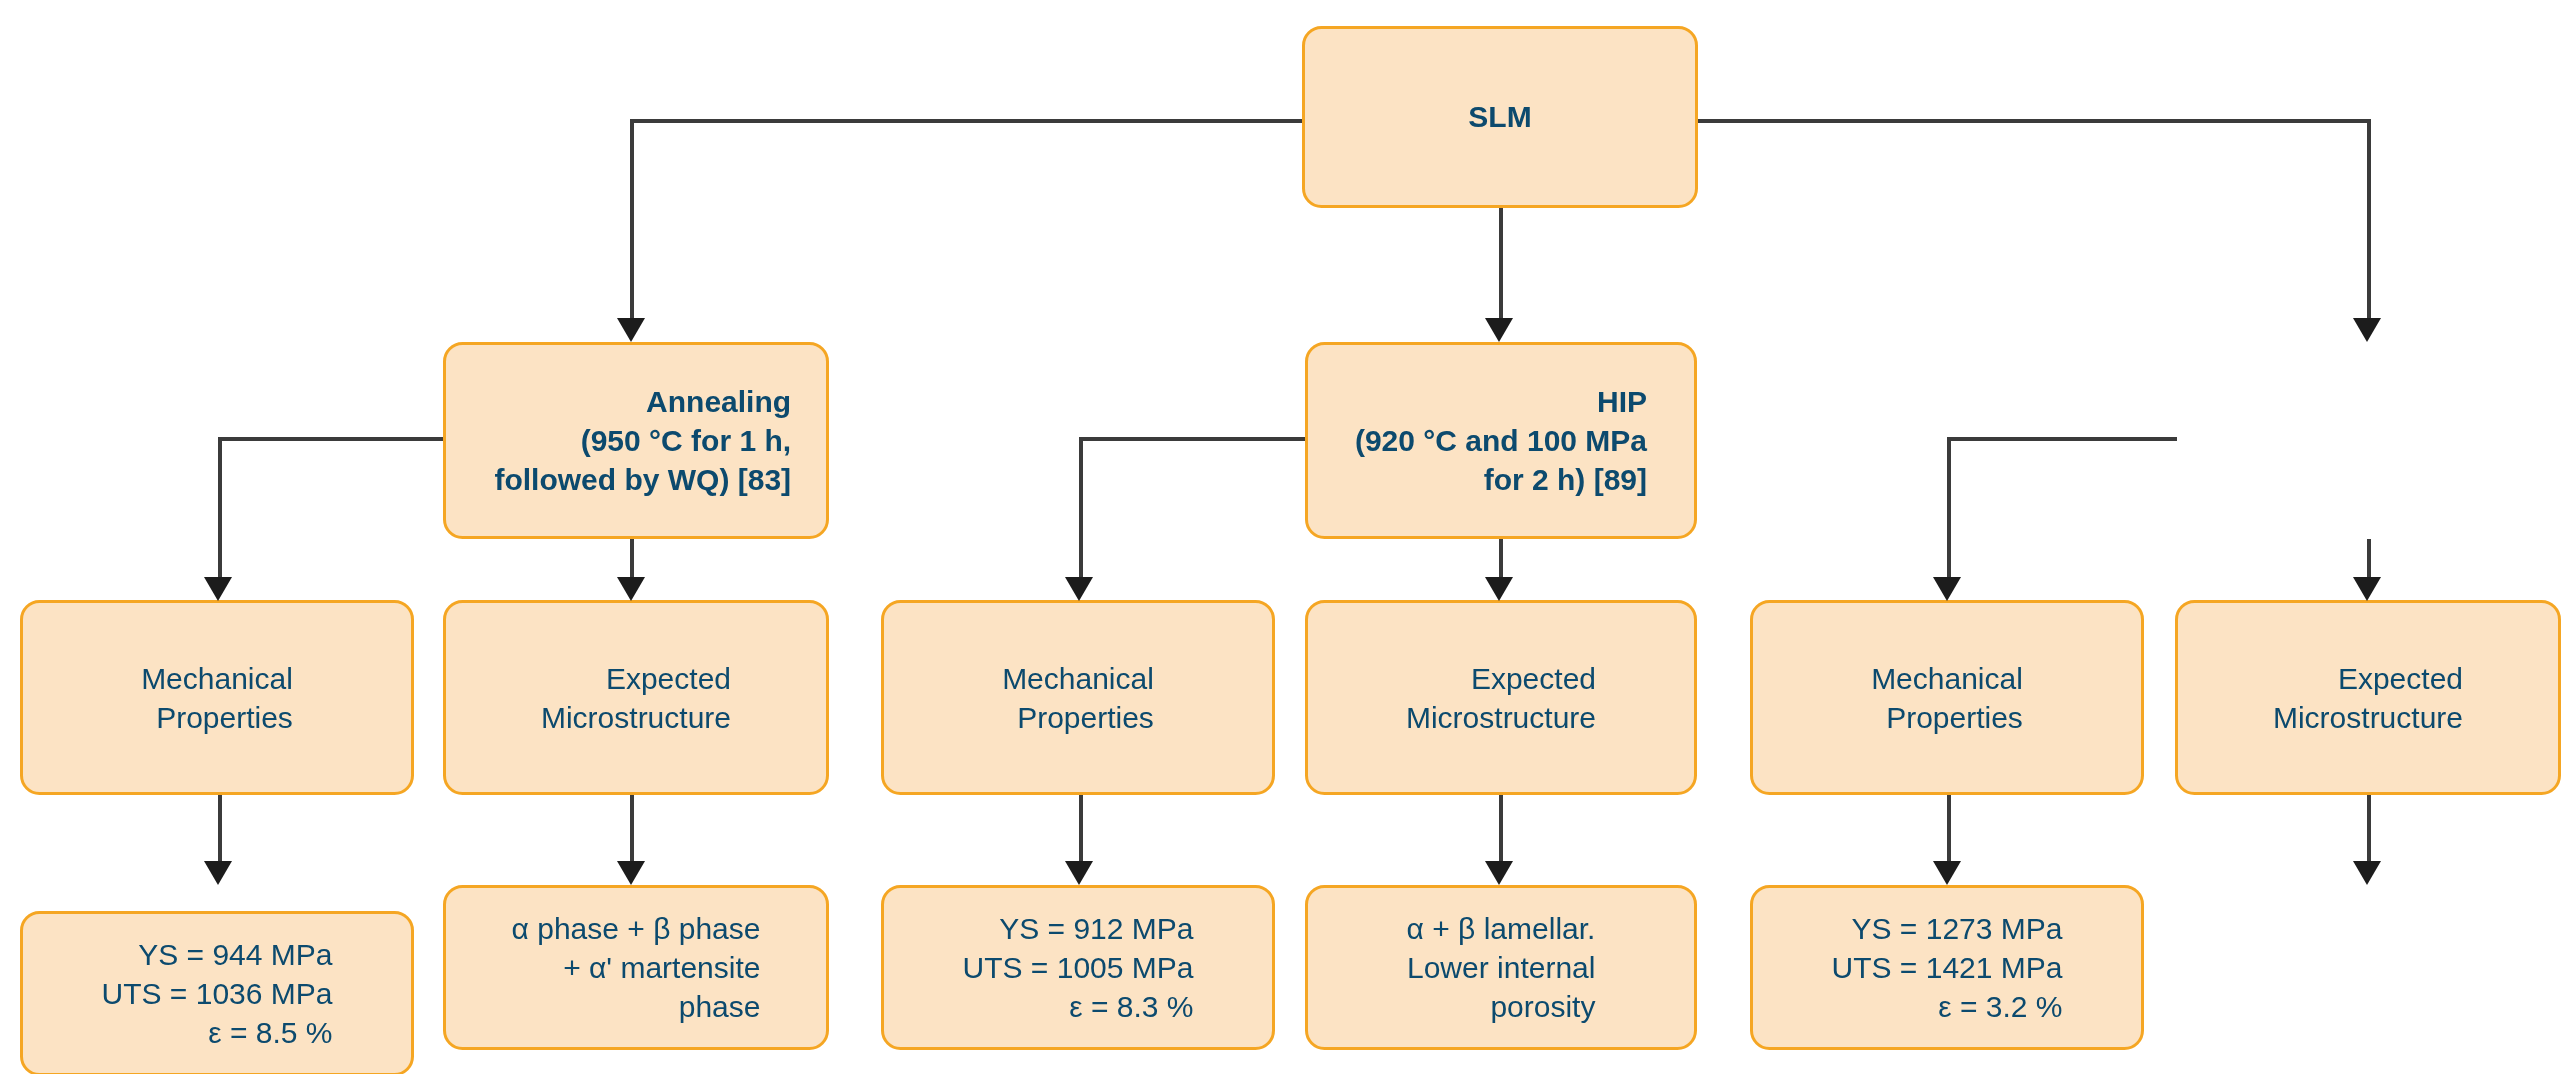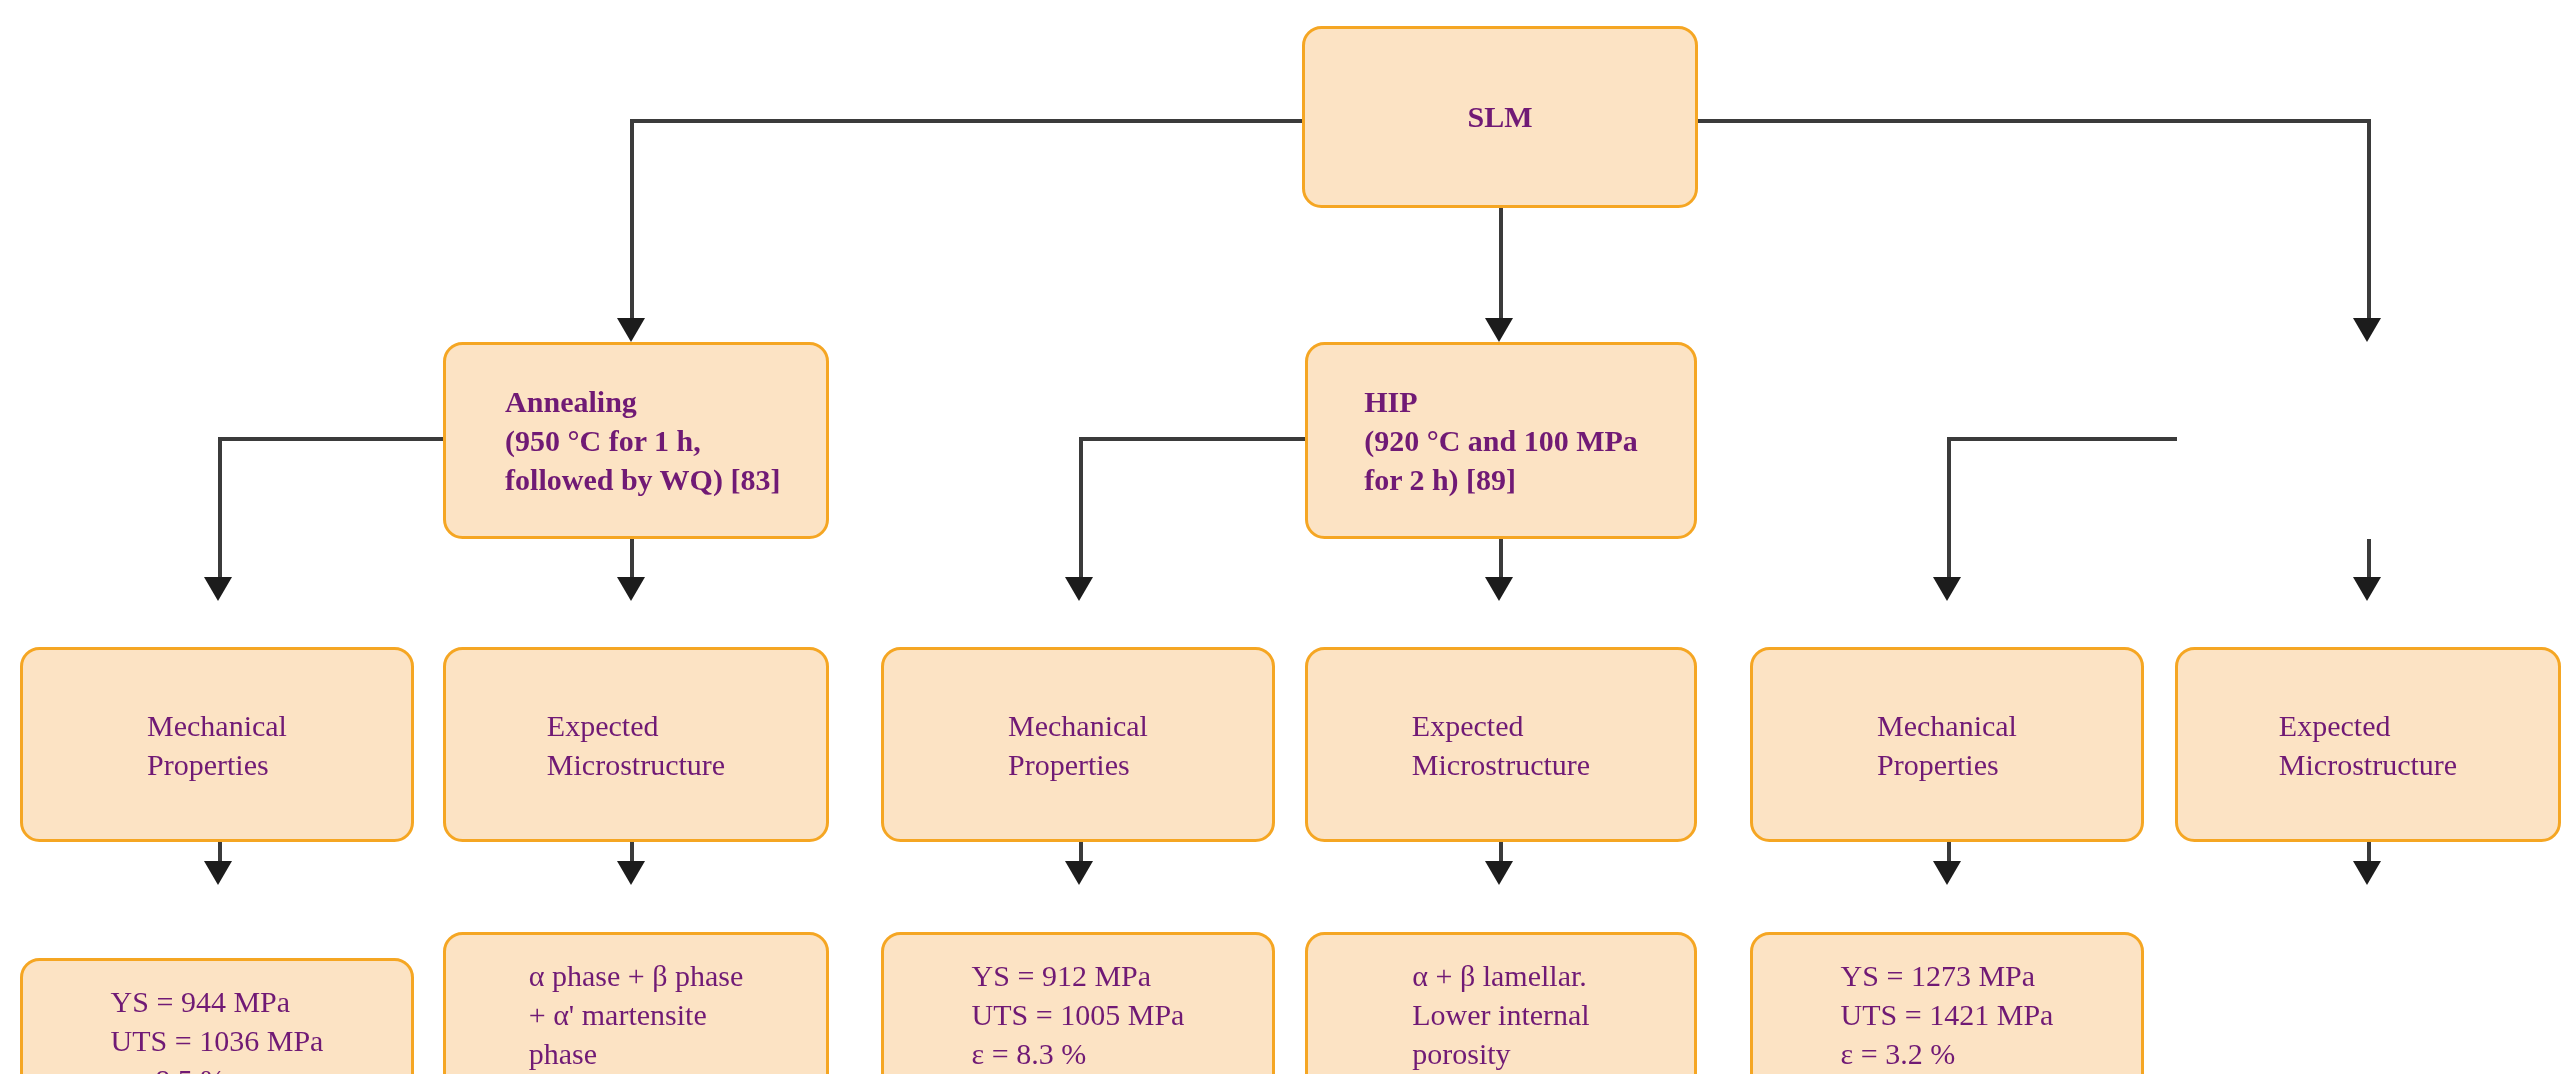--- a/index.html
+++ b/index.html
@@ -13,31 +13,30 @@
   }
   .node{
     position:absolute;
     box-sizing:border-box;
     background:#fce3c4;
     border:3.8px solid #f5a623;
     border-radius:19.5px;
     display:flex;
     align-items:center;
     justify-content:center;
-    text-align:left;
-    color:#701a75;
+    text-align:right;
+    color:#0c4a6e;
     font-weight:bold;
     font-size:30px;
     line-height:1.30;
     padding:4.5px 10.5px;
     white-space:pre-line;
     z-index:2;
-    font-family:Liberation Serif, serif;
   }
-  .node.plain{font-weight:normal;margin-top:47px;}
+  .node.plain{font-weight:normal;}
   .edge{
     position:absolute;
     background:#3b3b3b;
     z-index:1;
   }
   .edge.h{height:3.8px;}
   .edge.v{width:3.8px;}
   .arrow{
     position:absolute;
     width:0;height:0;

